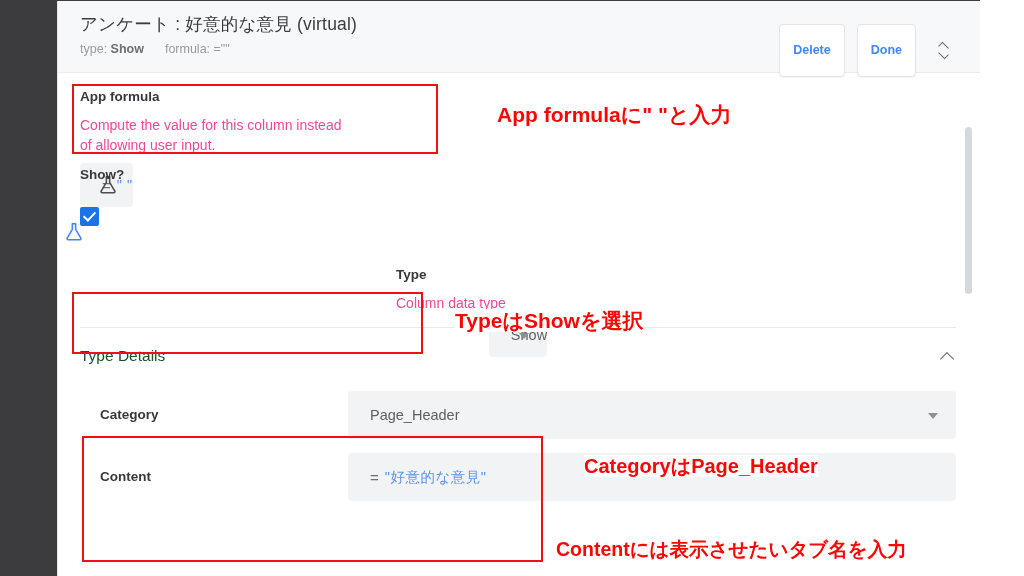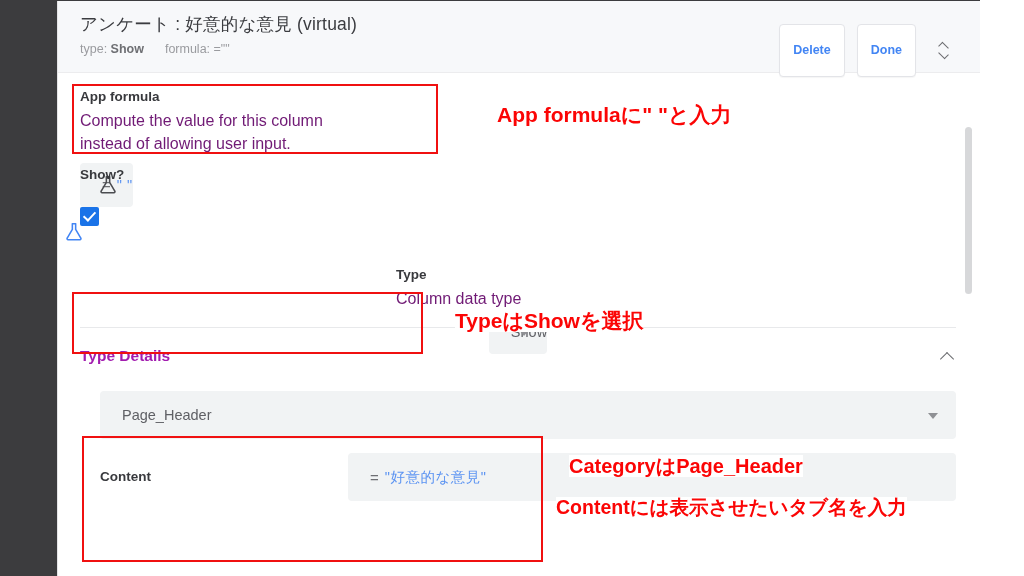--- a/index.html
+++ b/index.html
@@ -100,22 +100,22 @@
     align-items: flex-start;
     padding: 0 0 0 22px;
     flex-direction: column;
   }
   .row-label { width: 268px; padding-top: 14px; flex: none; }
   .lbl-title {
     font-size: 13.5px; font-weight: 700; color: #38393d;
     line-height: 1.45;
   }
   .lbl-desc {
-    font-size: 16px; color: #701a75; line-height: 1.45;
-    margin-top: 2px;
+    font-size: 14px; color: #ec4899; line-height: 1.45;
+    margin-top: 8px;
   }
 
   
   .field {
     position: relative;
     flex: 1 1 auto;
     background: #f1f3f4;
     border-radius: 4px;
     min-height: 44px;
     display: flex; align-items: center;
@@ -180,21 +180,21 @@
 
   
   .td-header {
     position: relative;
     height: 56px;
     display: flex; align-items: center;
     padding-left: 22px;
     cursor: pointer;
   }
   .td-header .t {
-    font-size: 15.5px; color: #a21caf; font-weight: 700;
+    font-size: 15.5px; color: #14532d; font-weight: 400;
   }
   .chev-up {
     position: absolute; right: 28px; top: 50%;
     margin-top: -2px;
     width: 10px; height: 10px;
     border-left: 1.7px solid #6b6c70;
     border-top: 1.7px solid #6b6c70;
     transform: rotate(45deg);
   }
 
@@ -316,20 +316,23 @@
       </div>
 
       <div class="divider"></div>
 
       <div class="td-header">
         <span class="t">Type Details</span>
         <span class="chev-up"></span>
       </div>
 
       <div class="sub-row">
+        <div class="row-label">
+          <div class="lbl-title">Category</div>
+        </div>
         <div class="field">
           <span class="txt">Page_Header</span>
           <span class="caret-down"></span>
         </div>
       </div>
 
       <div class="sub-row">
         <div class="row-label">
           <div class="lbl-title">Content</div>
         </div>
@@ -347,17 +350,17 @@
   </div>
 
   <div class="redbox" style="left:72px; top:84px; width:366px; height:70px;"></div>
   <div class="redbox" style="left:72px; top:292px; width:351px; height:62px;"></div>
   <div class="redbox" style="left:82px; top:436px; width:461px; height:126px;"></div>
 
   <div class="note" style="left:497px; top:103px; font-size:21px;">App formulaに" "と入力</div>
 
   <div class="note" style="left:455px; top:309px; font-size:21px;">TypeはShowを選択</div>
 
-  <div class="note" style="left:569px; top:455px; font-size:20px;">CategoryはPage_Header</div>
-
-  <div class="note" style="left:556px; top:497px; font-size:19.5px;">Contentには表示させたいタブ名を入力</div>
+  <div class="note" style="left:584px; top:455px; font-size:20px;">CategoryはPage_Header</div>
+
+  <div class="note" style="left:556px; top:539px; font-size:19.5px;">Contentには表示させたいタブ名を入力</div>
 
 </div>
 
 </body></html>

